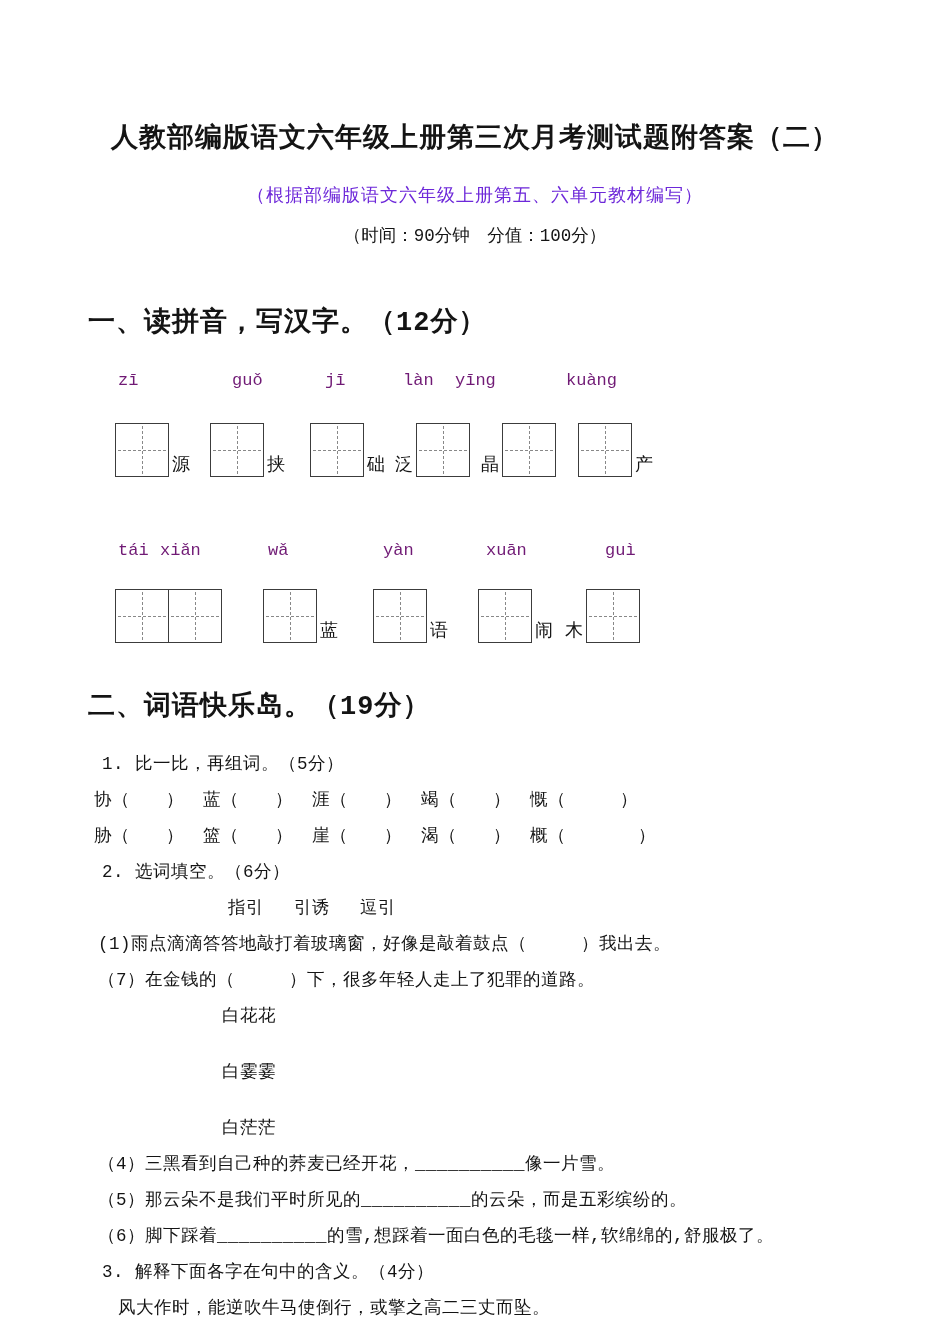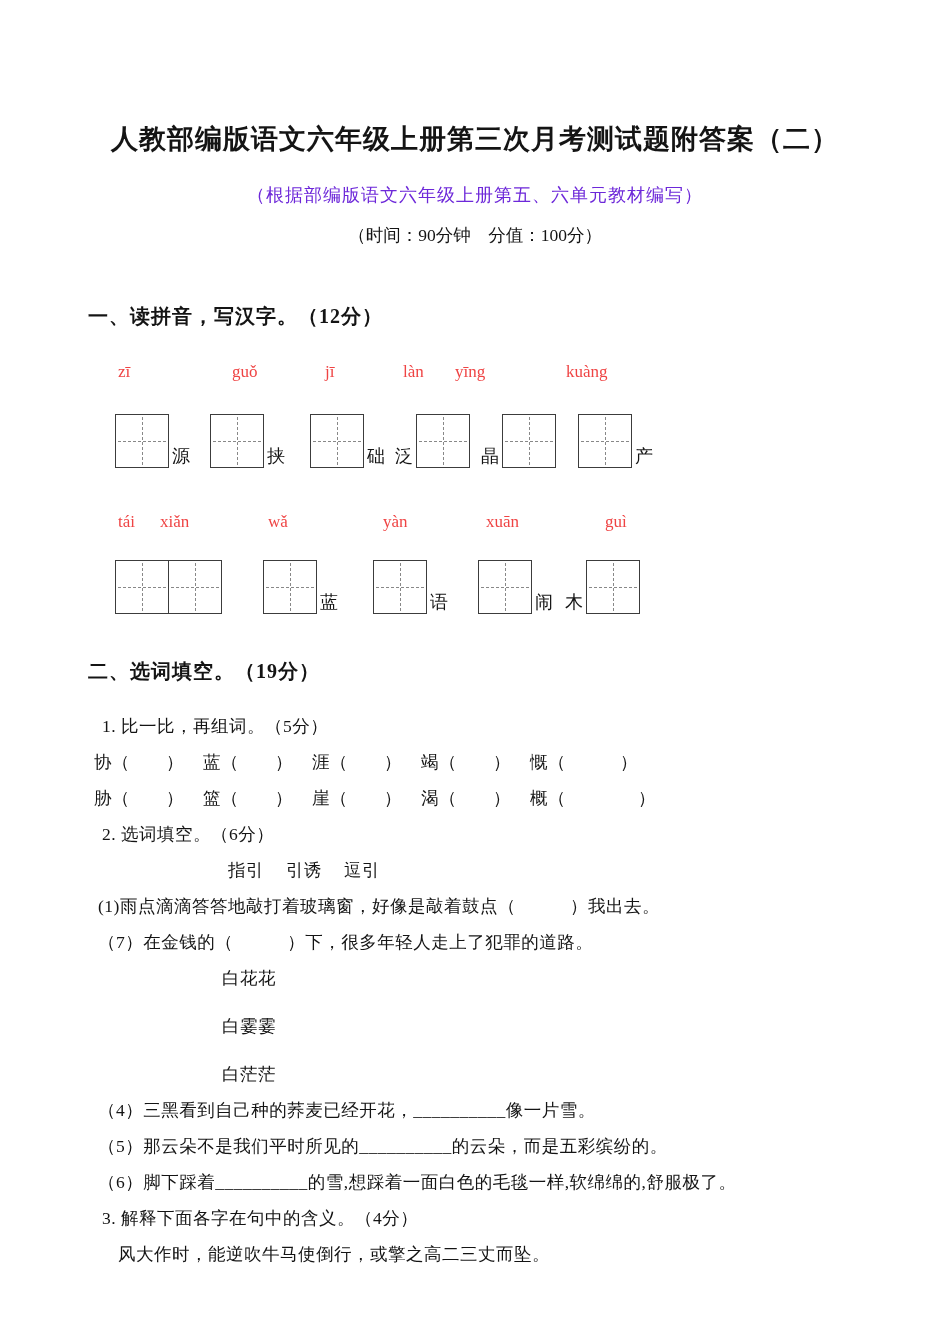--- a/index.html
+++ b/index.html
@@ -1,43 +1,43 @@
 <!DOCTYPE html>
 <html><head>
 <meta charset="utf-8">
 <style>
   html,body{margin:0;padding:0;background:#ffffff;}
   .page{
     position:relative;width:950px;height:1344px;background:#fff;overflow:hidden;
-    font-family:Liberation Serif, serif;color:#141414;
+    font-family:Liberation Mono, monospace;color:#141414;
   }
   .title{padding-top:122px;text-align:center;font-size:27px;font-weight:bold;letter-spacing:1px;line-height:1.3;}
   .subtitle{margin-top:26px;text-align:center;font-size:18px;letter-spacing:1px;}
   .info{margin-top:16px;text-align:center;font-size:17.5px;}
-  .sec-heading{margin-left:88px;font-size:20px;font-weight:bold;letter-spacing:1px;}
+  .sec-heading{margin-left:88px;font-size:27px;font-weight:bold;letter-spacing:1px;}
   .sec1-heading{margin-top:56px;}
   .sec2-heading{margin-top:44px;}
-  .pinyin-row{position:relative;height:22px;font-size:17px;color:#ef4444;}
+  .pinyin-row{position:relative;height:22px;font-size:17px;color:#701a75;}
   #pinyin-row-0{margin-top:32px;}
-  #pinyin-row-1{margin-top:44px;text-align:center;}
+  #pinyin-row-1{margin-top:64px;text-align:center;}
   .pinyin-row span{position:absolute;top:0;}
   .box-row{position:relative;height:58px;}
   #box-row-0{margin-top:26px;}
   #box-row-1{margin-top:22px;}
   .box-group{position:absolute;bottom:0;display:flex;align-items:flex-end;}
   .hanzi-box{width:54px;height:54px;box-sizing:border-box;border:1.5px solid #3c3c3c;position:relative;background:#fff;flex:0 0 auto;}
   .hanzi-box + .hanzi-box{margin-left:-1.5px;}
   .hanzi-box::before{content:"";position:absolute;left:2px;right:2px;top:50%;border-top:1px dashed #888;}
   .hanzi-box::after{content:"";position:absolute;top:2px;bottom:2px;left:50%;border-left:1px dashed #888;}
   .box-label{font-size:18px;line-height:20px;margin:0 3px 2px 3px;flex:0 0 auto;}
   .para{margin:10px 0 0 98px;font-size:17.5px;line-height:26px;letter-spacing:0.5px;}
   .q-label{margin-left:102px;}
   .mt28{margin-top:28px;}
   .zuci-row{display:flex;gap:19px;margin-left:94px;}
-  .options-row{display:flex;gap:22px;}
+  .options-row{display:flex;gap:30px;}
   .opt1{margin-left:228px;}
   .opt2{margin-left:222px;flex-direction:column;}
   .q3-sentence{margin-left:118px;}
 </style>
 </head>
 <body>
 
 <div class="page">
 
   <div class="title">人教部编版语文六年级上册第三次月考测试题附答案（二）</div>
@@ -103,21 +103,21 @@
       <div class="box-group" style="left: 478px;">
         <div class="hanzi-box"></div>
         <span class="box-label">闹</span>
       </div>
       <div class="box-group" style="left: 562px;">
         <span class="box-label">木</span>
         <div class="hanzi-box"></div>
       </div>
     </div>
 
-  <div class="sec-heading sec2-heading">二、选词填空。（19分）</div>
+  <div class="sec-heading sec2-heading">二、词语快乐岛。（19分）</div>
 
   <div class="para q-label mt28">1. 比一比，再组词。（5分）</div>
   <div class="para zuci-row" id="zuci-row-1">
       <span>协（　　）</span>
       <span>蓝（　　）</span>
       <span>涯（　　）</span>
       <span>竭（　　）</span>
       <span>慨（　　　）</span>
     </div>
   <div class="para zuci-row" id="zuci-row-2">

